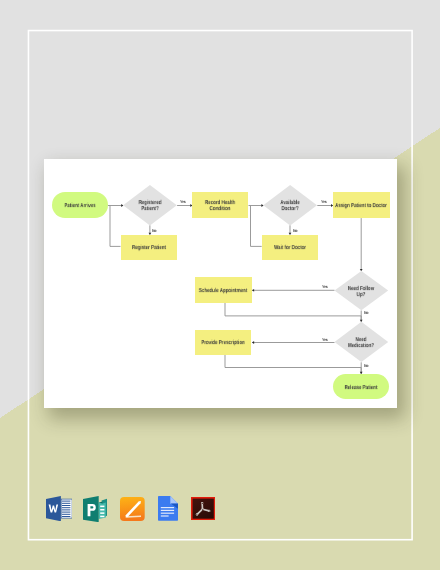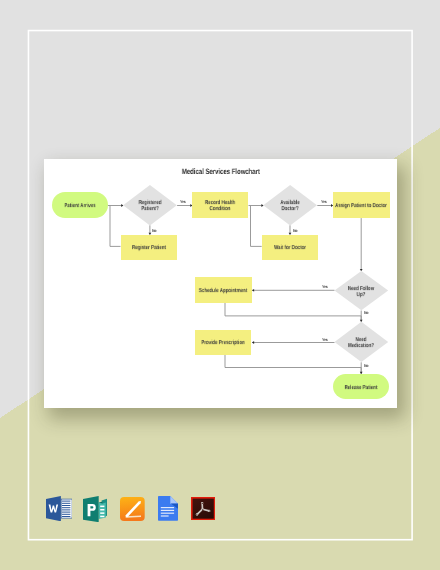--- a/index.html
+++ b/index.html
@@ -34,21 +34,20 @@
 </head>
 <body>
 
 <div class="page">
   <svg class="frame" viewBox="0 0 440 570">
     <rect x="28.45" y="30.55" width="383.65" height="509.15" fill="none" stroke="#ffffff" stroke-width="1.6"></rect>
   </svg>
 
   <div class="cardshadow"></div>
   <div class="card">
-    <div class="title"><span>Medical Services Flowchart</span></div>
     <div class="flow">
       <svg class="conn" viewBox="0 0 353 249">
         <g stroke="#969696" stroke-width="0.95" fill="none">
           <path d="M63.9 46.5 H79.1"></path>
           <path d="M76.5 87.4 H66 V46.5"></path>
           <path d="M105.9 66.3 V75.7"></path>
           <path d="M133.1 46.5 H148.2"></path>
           <path d="M204.5 46.5 H219.3"></path>
           <path d="M217.7 87.4 H206.5 V46.5"></path>
           <path d="M246 66.3 V75.7"></path>

